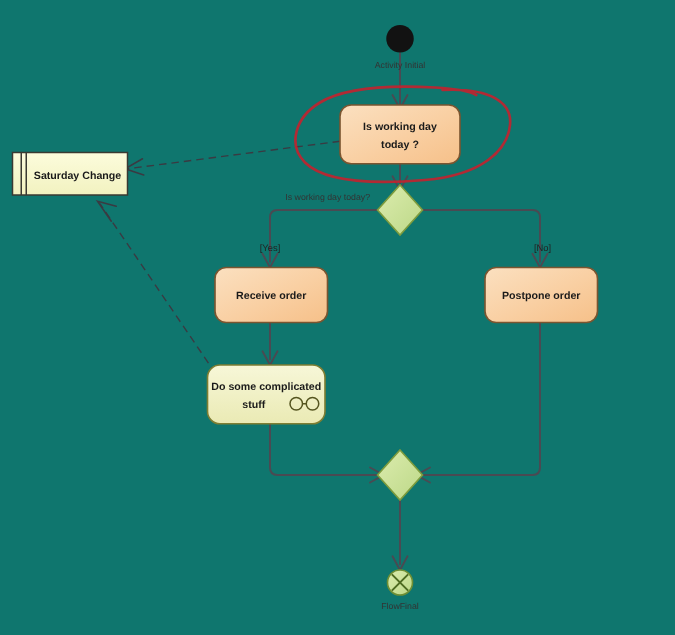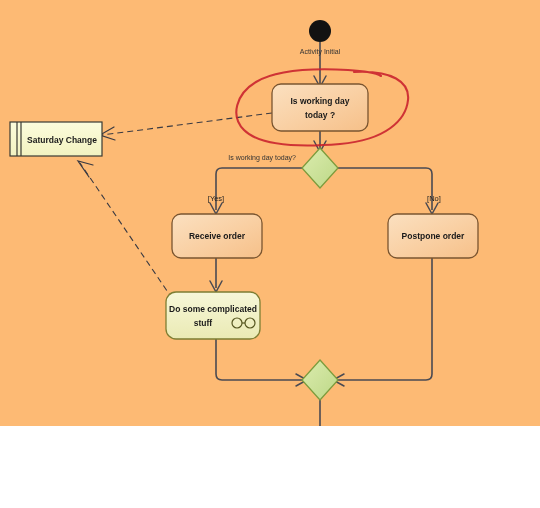--- a/index.html
+++ b/index.html
@@ -7,22 +7,22 @@
     margin: 0;
     padding: 0;
     background: #ffffff;
   }
   body {
     font-family: "Liberation Sans", sans-serif;
   }
   #canvas {
     position: relative;
     width: 540px;
-    height: 426px;
-    background: #fdba74;
+    height: 508px;
+    background: #0f766e;
     overflow: hidden;
   }
   #diagram-svg {
     position: absolute;
     left: 0;
     top: 0;
     width: 540px;
     height: 508px;
   }
   .node-label {

